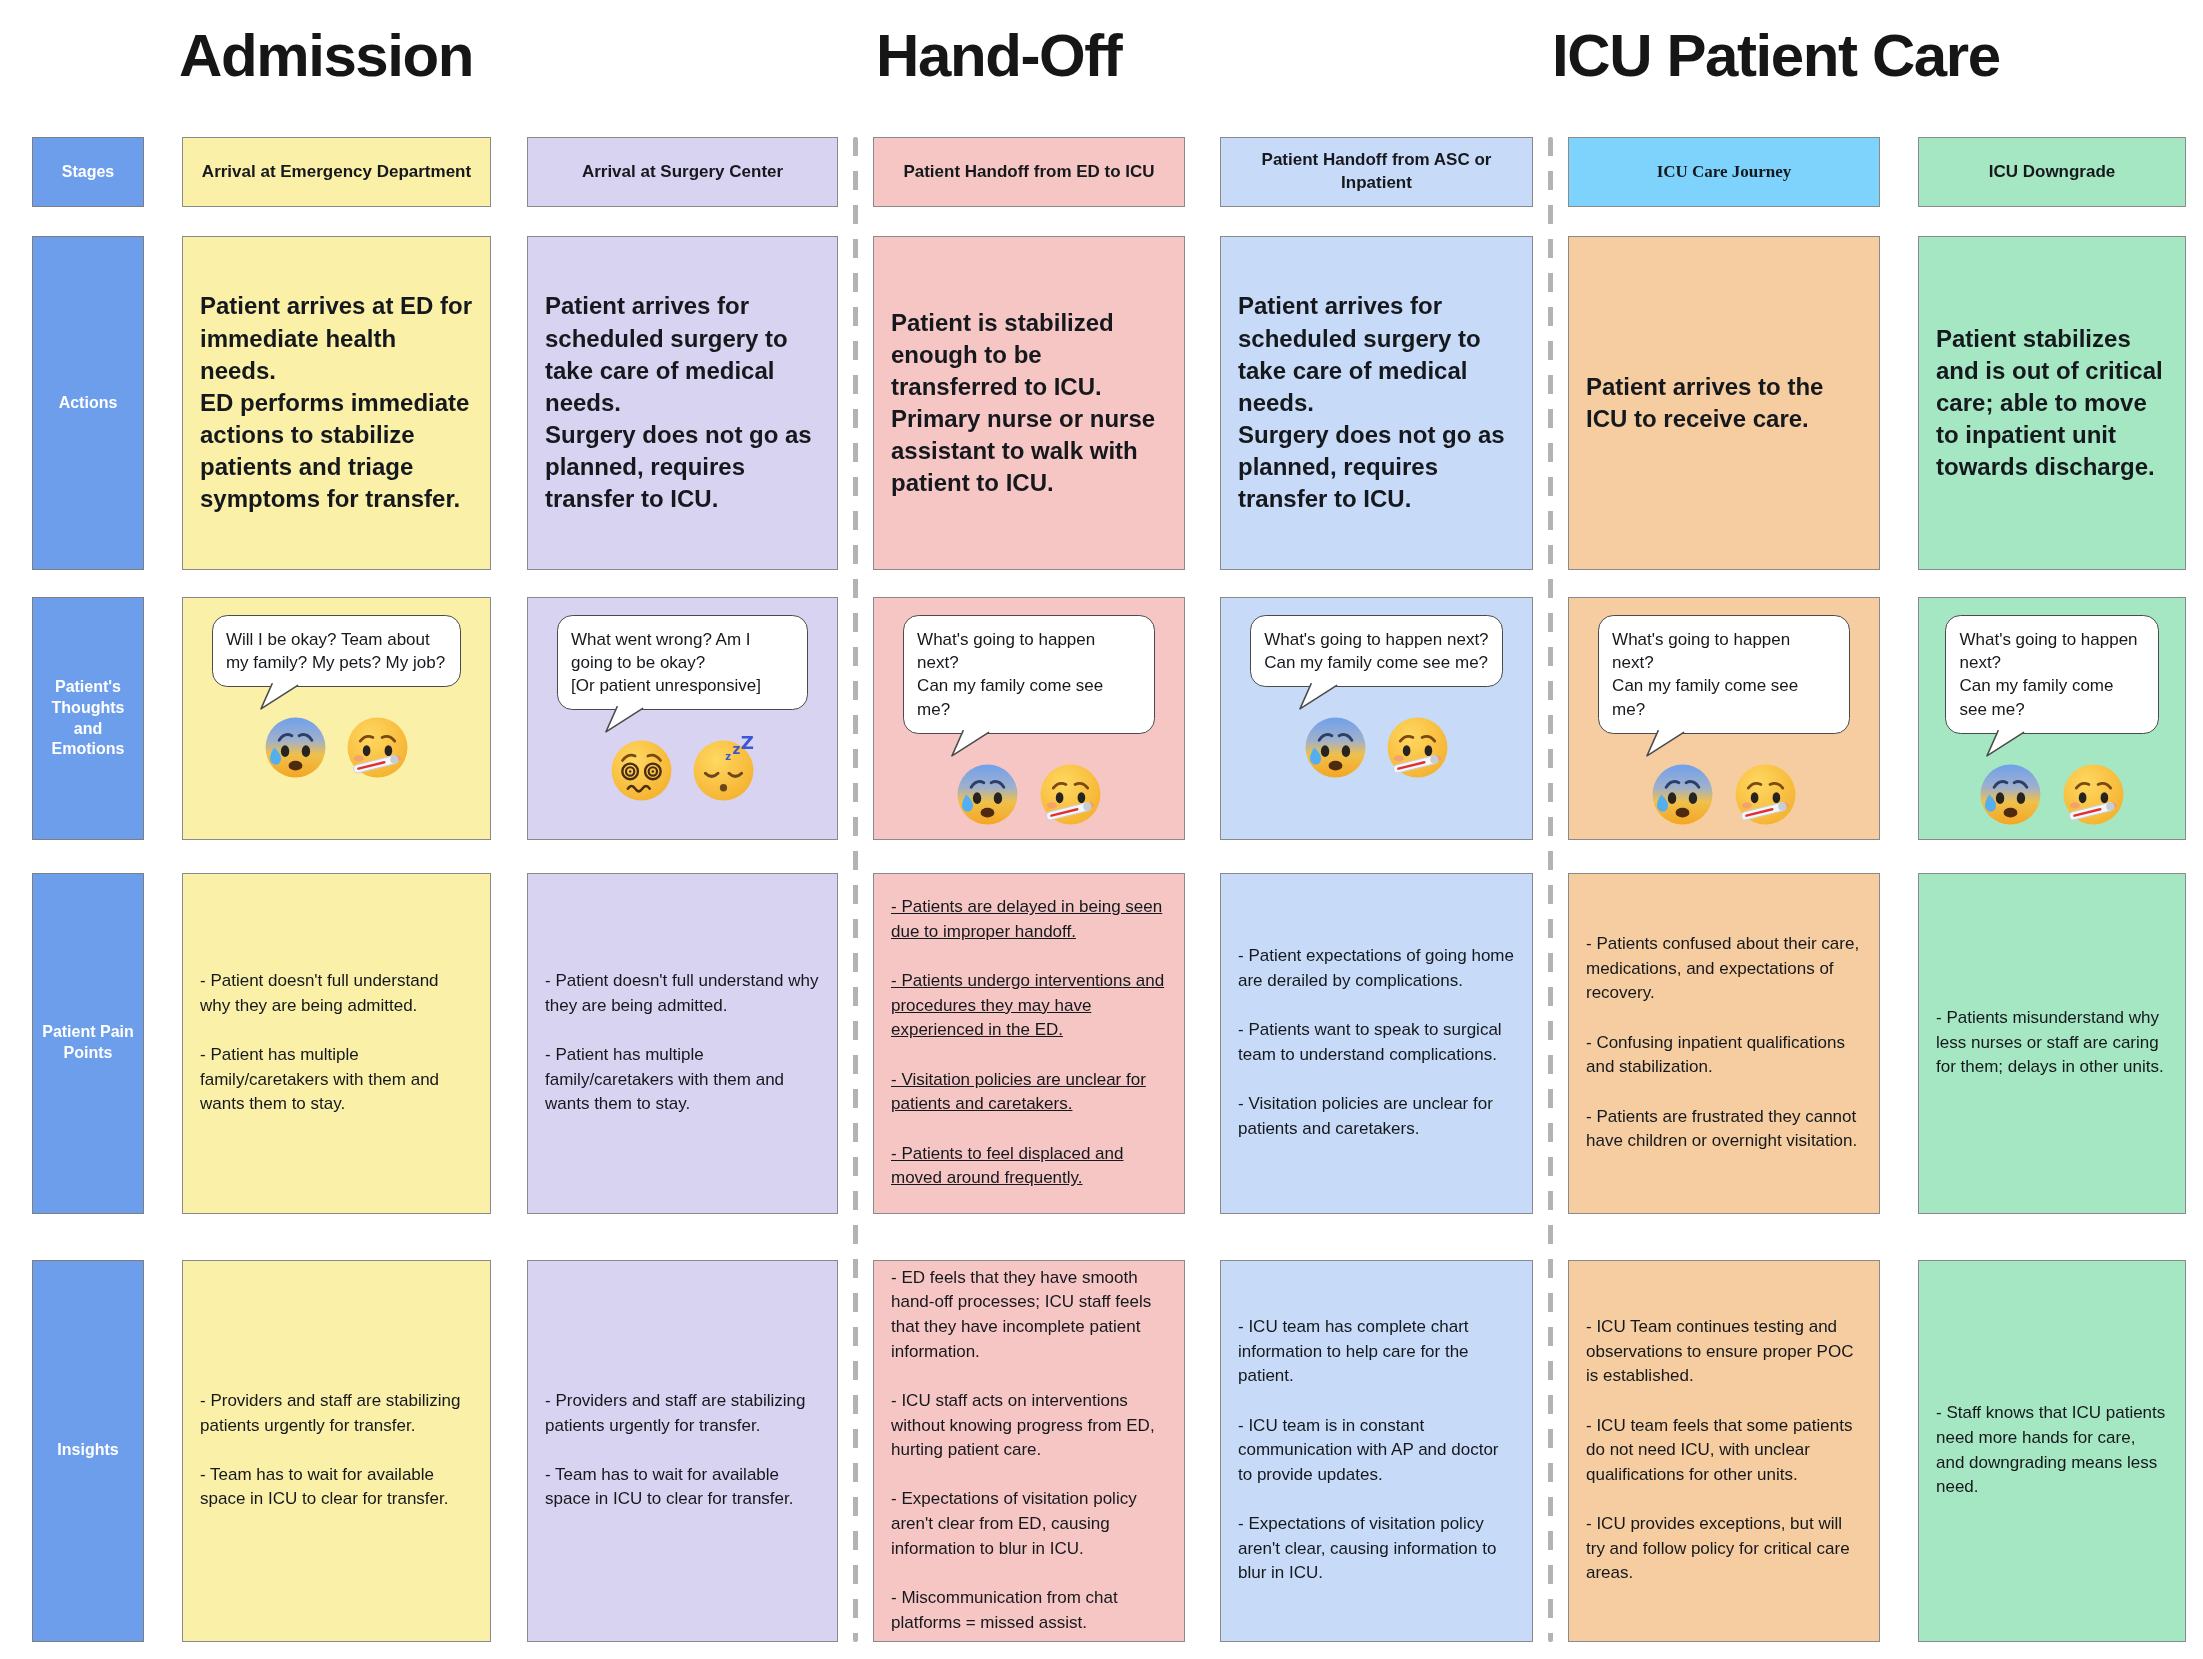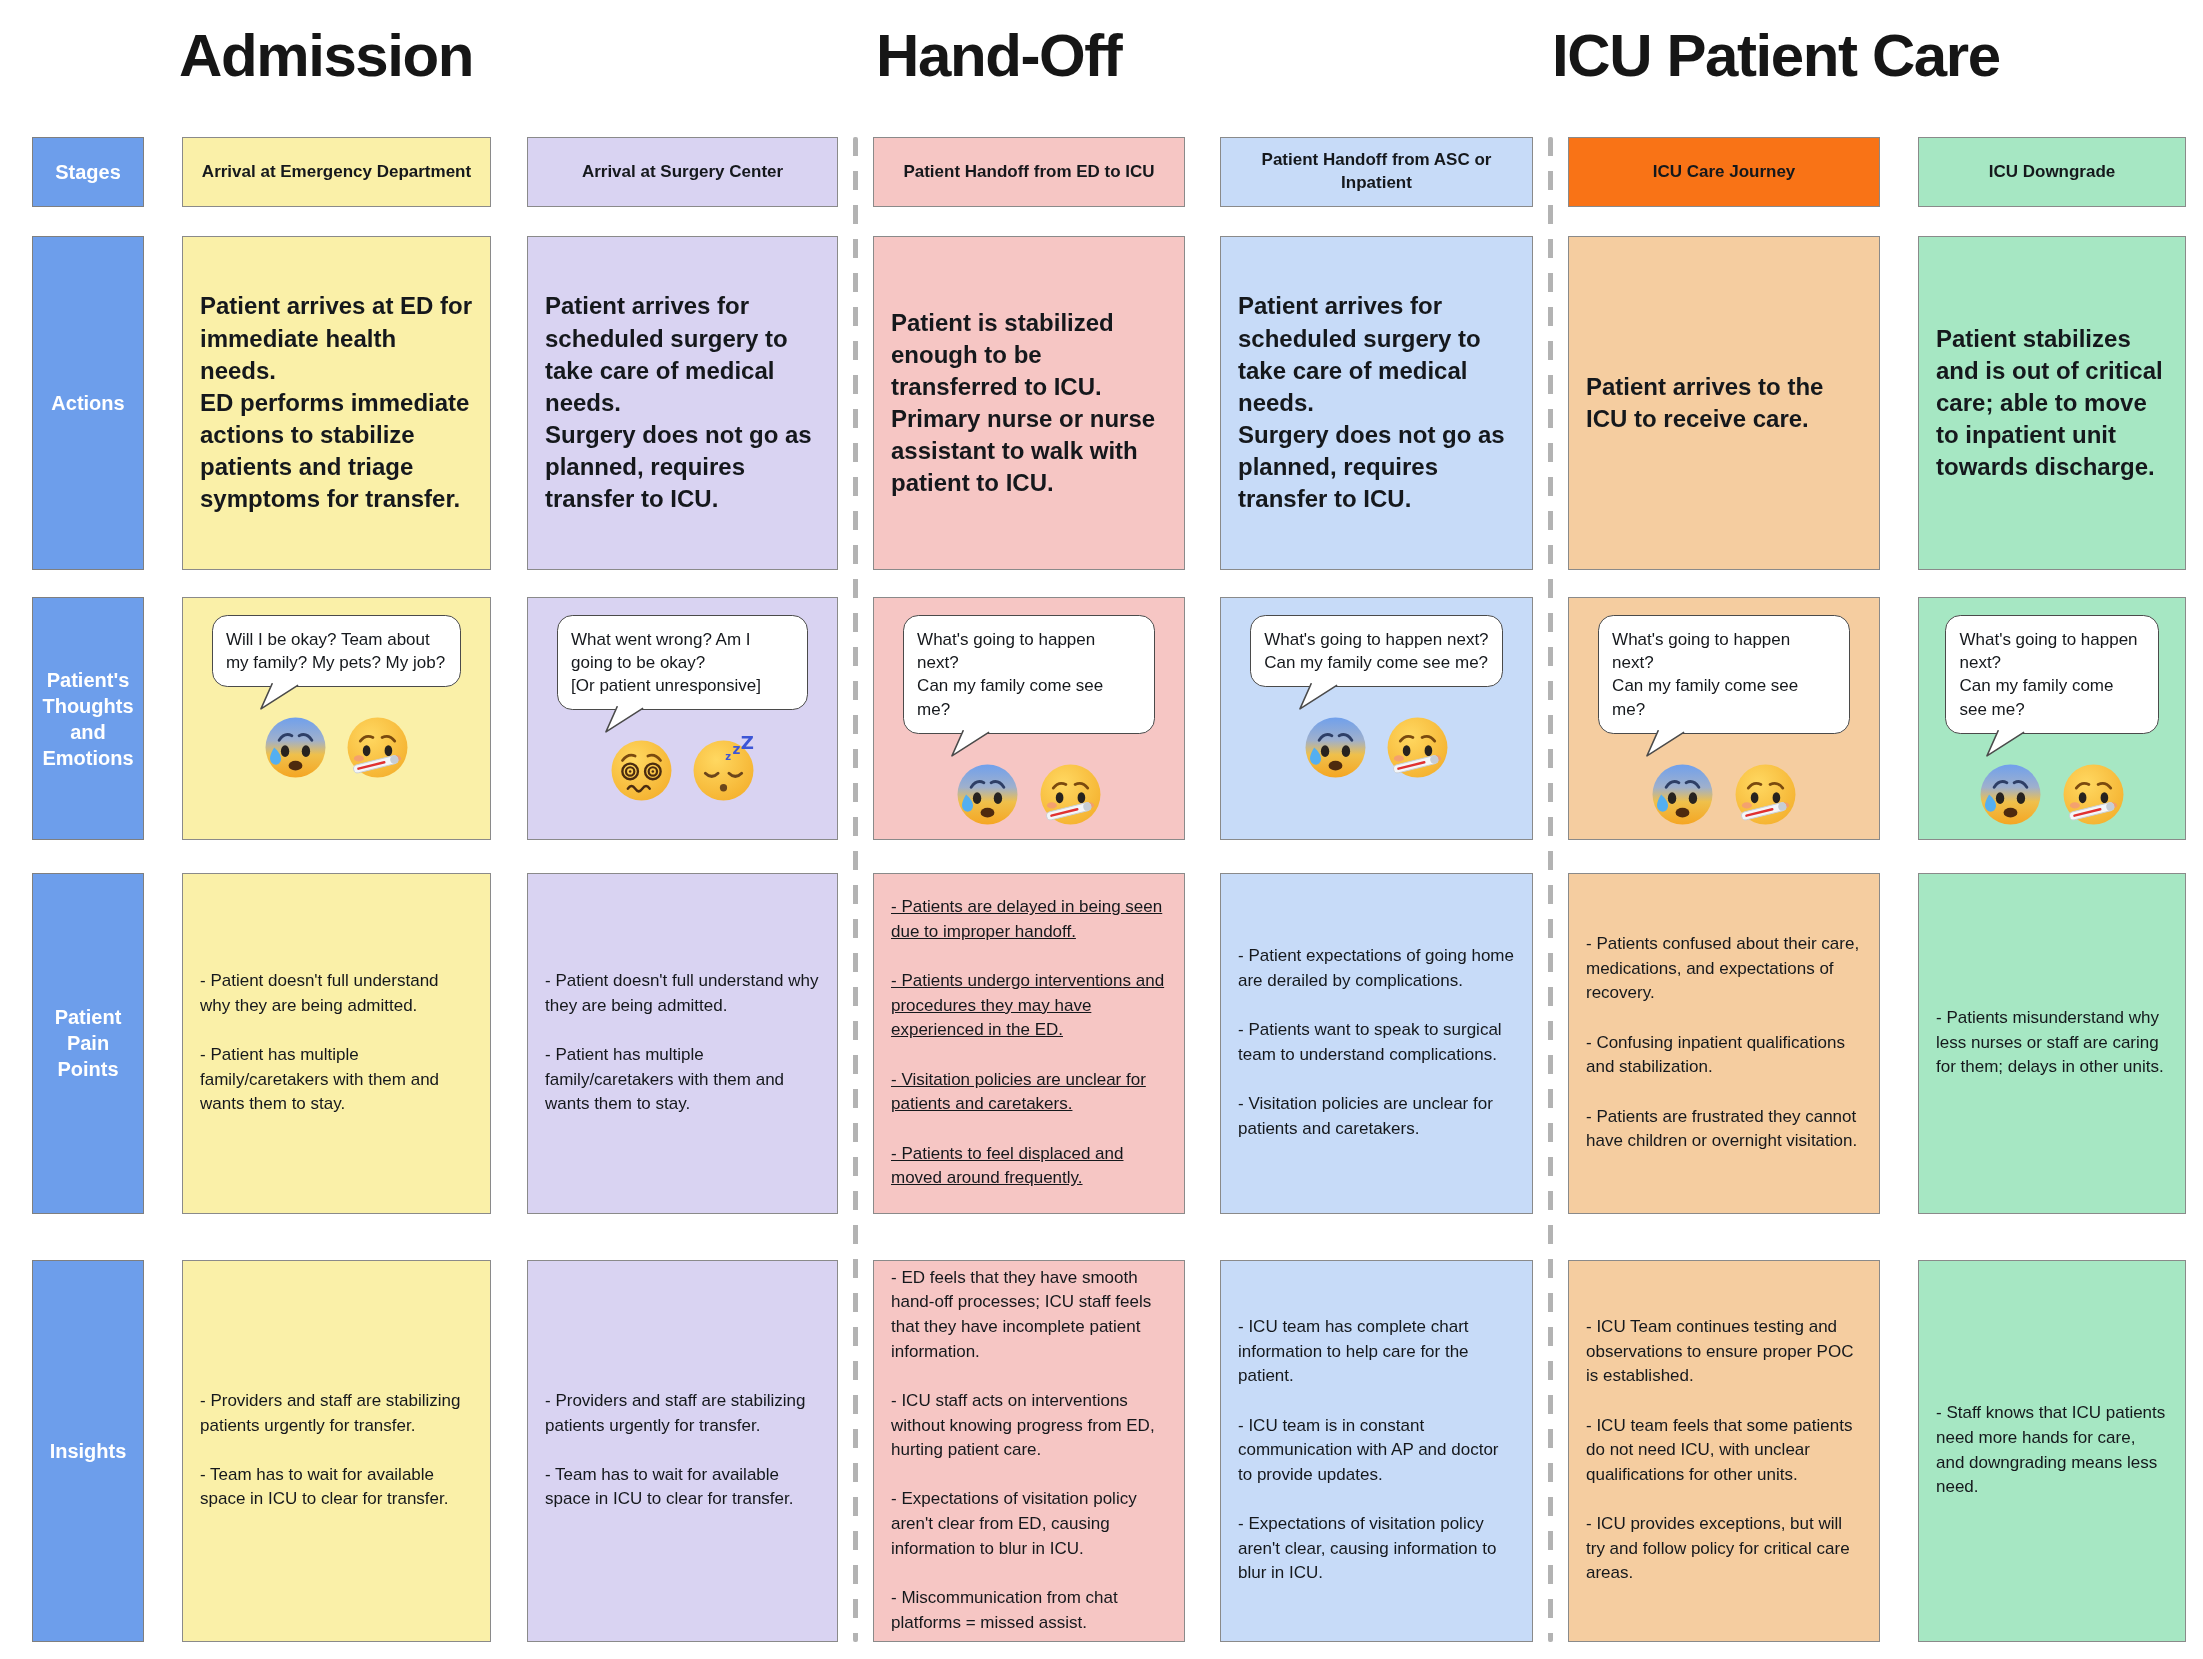--- a/index.html
+++ b/index.html
@@ -14,21 +14,21 @@
   .t0{left:179px}.t1{left:876px}.t2{left:1552px}
   .grid{
     position:absolute;left:32px;top:137px;display:grid;
     grid-template-columns:112px 38px 309px 36px 311px 35px 312px 35px 313px 35px 312px 38px 268px;
     grid-template-rows:70px 29px 334px 27px 243px 32.5px 341px 46px 382px;
   }
   .gc-l{grid-column:1}.gc-0{grid-column:3}.gc-1{grid-column:5}.gc-2{grid-column:7}
   .gc-3{grid-column:9}.gc-4{grid-column:11}.gc-5{grid-column:13}
   .gr-1{grid-row:1}.gr-2{grid-row:3}.gr-3{grid-row:5}.gr-4{grid-row:7}.gr-5{grid-row:9}
   .lbl{
-    border:1.9px solid #7f7f7f;color:#fff;font-weight:700;font-size:20px;line-height:1.3;
+    border:1.9px solid #7f7f7f;color:#fff;font-weight:700;font-size:16px;line-height:1.3;
     display:flex;align-items:center;justify-content:center;text-align:center;
     padding:3.8px;box-sizing:border-box;
   }
   .card{border:1.9px solid #8a8a8a;box-sizing:border-box;}
   .stage{
     display:flex;align-items:center;justify-content:center;text-align:center;
     font-weight:700;font-size:17px;line-height:1.35;padding:5.7px 9.6px;
   }
   .actions{
     display:flex;align-items:center;padding:13.4px 17px;
@@ -333,21 +333,21 @@
 - Visitation policies are unclear for patients and caretakers.</div>
       </div>
     <div class="card bodytxt gc-3 gr-5" style="background-color: rgb(199, 219, 248);">
         <div class="pre">- ICU team has complete chart information to help care for the patient.
 
 - ICU team is in constant communication with AP and doctor to provide updates.
 
 - Expectations of visitation policy aren't clear, causing information to blur in ICU.</div>
       </div>
 
-    <div class="card stage gc-4 gr-1" style="background-color: #f97316;">
+    <div class="card stage gc-4 gr-1" style="background-color: #7dd3fc; font-family: Liberation Serif, serif;">
         <span>ICU Care Journey</span>
       </div>
     <div class="card actions gc-4 gr-2" style="background-color: rgb(245, 205, 160);">
         <div class="pre">Patient arrives to the ICU to receive care.</div>
       </div>
     <div class="card thoughts gc-4 gr-3" style="background-color: rgb(245, 205, 160);">
       <div class="bubble"><span class="pre">What's going to happen next?
 Can my family come see me?</span>
         <svg class="tail" width="40" height="27" viewBox="0 0 42 28">
             <path d="M13 0 L1 27 L40 2" fill="#ffffff" stroke="#4a4a4a" stroke-width="1.6" stroke-linejoin="round"></path>

